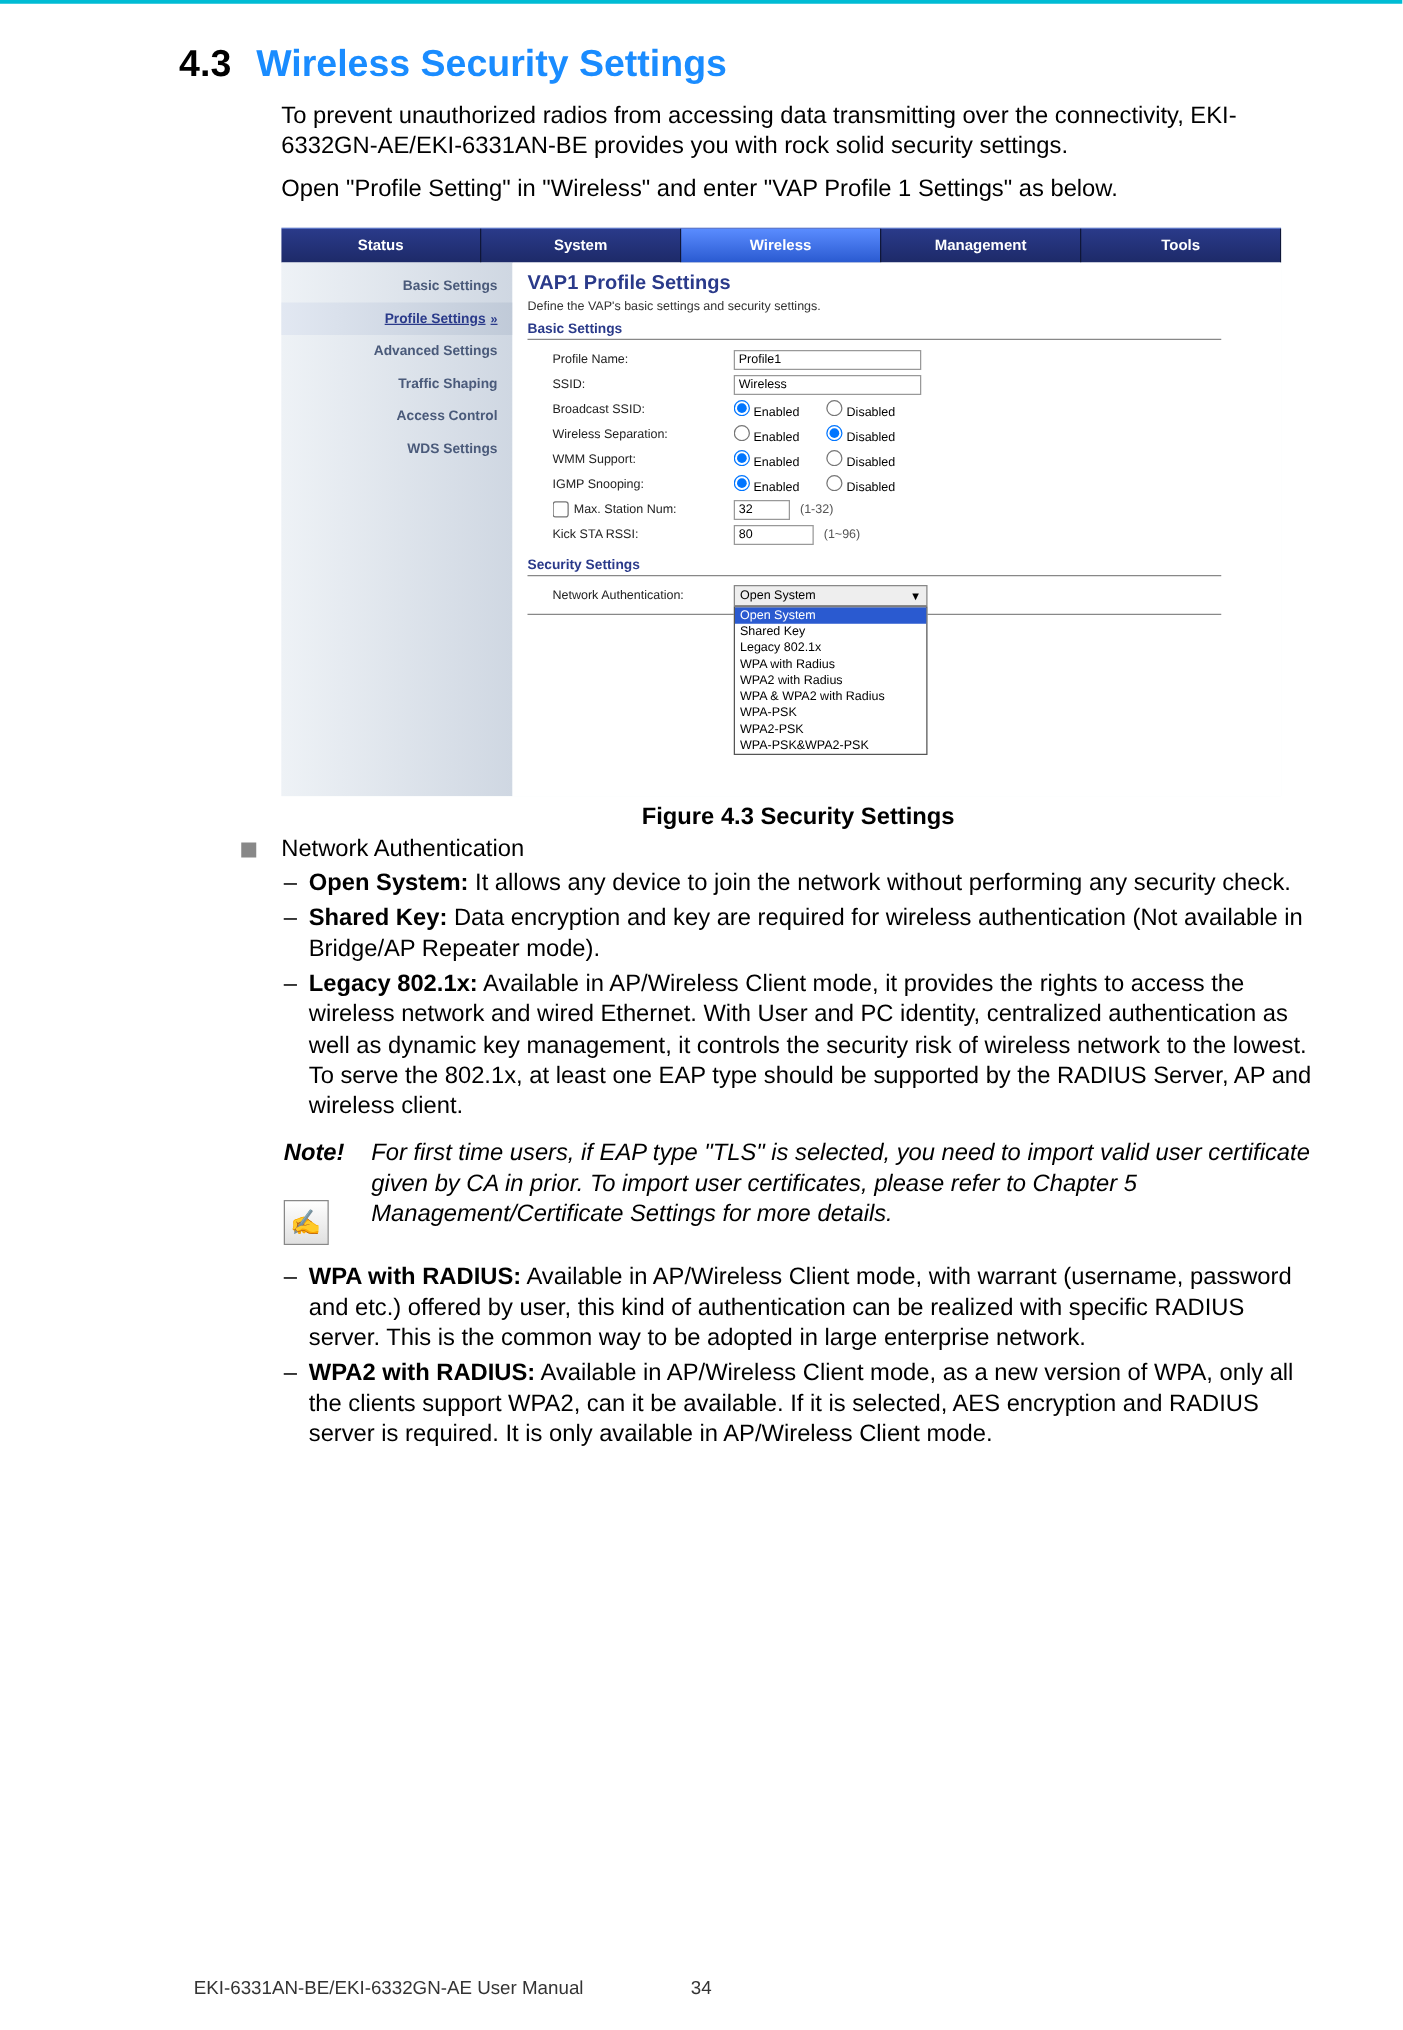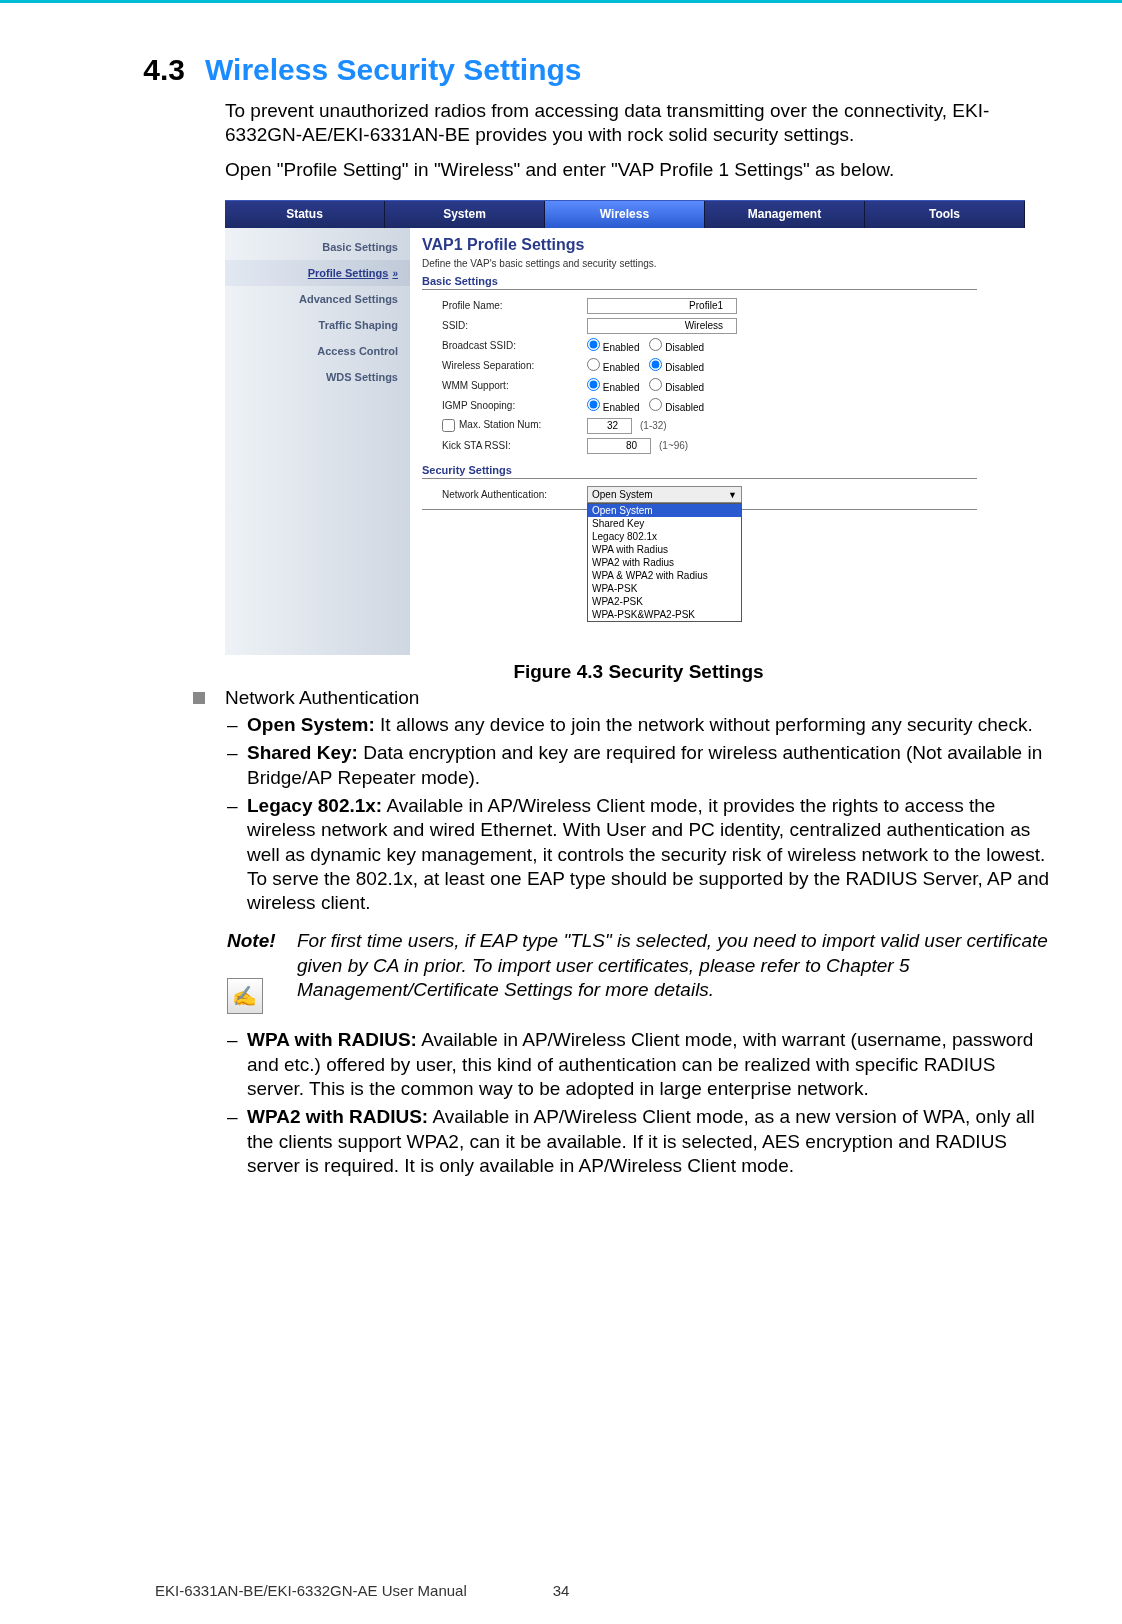--- a/index.html
+++ b/index.html
@@ -6,21 +6,21 @@
   body {
     font-family: Arial, Helvetica, sans-serif;
     background: #fff;
     width: 1122px;
     height: 1624px;
     position: relative;
     color: #000;
   }
   .page-topbar { height: 3px; background: #00bcd4; }
   .page-body { padding: 32px 70px 0 70px; }
-  .section-row { display: flex; align-items: baseline; margin-top: 18px; margin-bottom: 12px; }
+  .section-row { display: flex; align-items: baseline; margin-top: 0; margin-bottom: 12px; }
   .section-num { width: 135px; text-align: right; font-size: 30px; font-weight: bold; padding-right: 20px; }
   .section-title { font-size: 30px; font-weight: bold; color: #1a8cff; }
   .body-indent { margin-left: 155px; }
   .para { font-size: 19px; line-height: 1.28; margin-bottom: 10px; }
 
   
   .screenshot {
     width: 800px; height: 455px;
     margin-top: 18px;
     font-family: Verdana, Arial, sans-serif;
@@ -61,23 +61,23 @@
   .ss-h1 { color: #2a3a8a; font-size: 16px; font-weight: bold; margin-bottom:4px;}
   .ss-sub { font-size:10px; color:#333; margin-bottom:6px;}
   .ss-h2 {
     color: #2a3a8a; font-size: 11px; font-weight: bold;
     border-bottom: 1px solid #888; padding-bottom:2px; margin-bottom:6px; width: 555px;
   }
   .ss-form { padding-left: 20px; }
   .ss-row { display:flex; align-items:center; height:20px; }
   .ss-label { width:145px; font-size:10px; color:#222; }
   .ss-input {
-    font-size:10px; padding:1px 13px; border:1px solid #999; height:16px;text-align:right;
-  }
-  .ss-radio-group { font-size:10px; display:flex; gap:10px;align-items:flex-end;}
+    font-size:10px; padding:1px 3px; border:1px solid #999; height:16px;
+  }
+  .ss-radio-group { font-size:10px; display:flex; gap:22px;align-items:flex-end;}
   .ss-hint { font-size:10px; margin-left:8px; color:#555;}
   .ss-checkbox { margin-right:4px; vertical-align:middle;}
   .ss-select-wrap { position: relative; }
   .ss-select {
     display:flex; justify-content:space-between; align-items:center;
     width:155px; height:17px; border:1px solid #888; font-size:10px;
     padding:0 4px; background:#eee;
   }
   .ss-select .arrow { font-size:9px; }
   .ss-dropdown {

